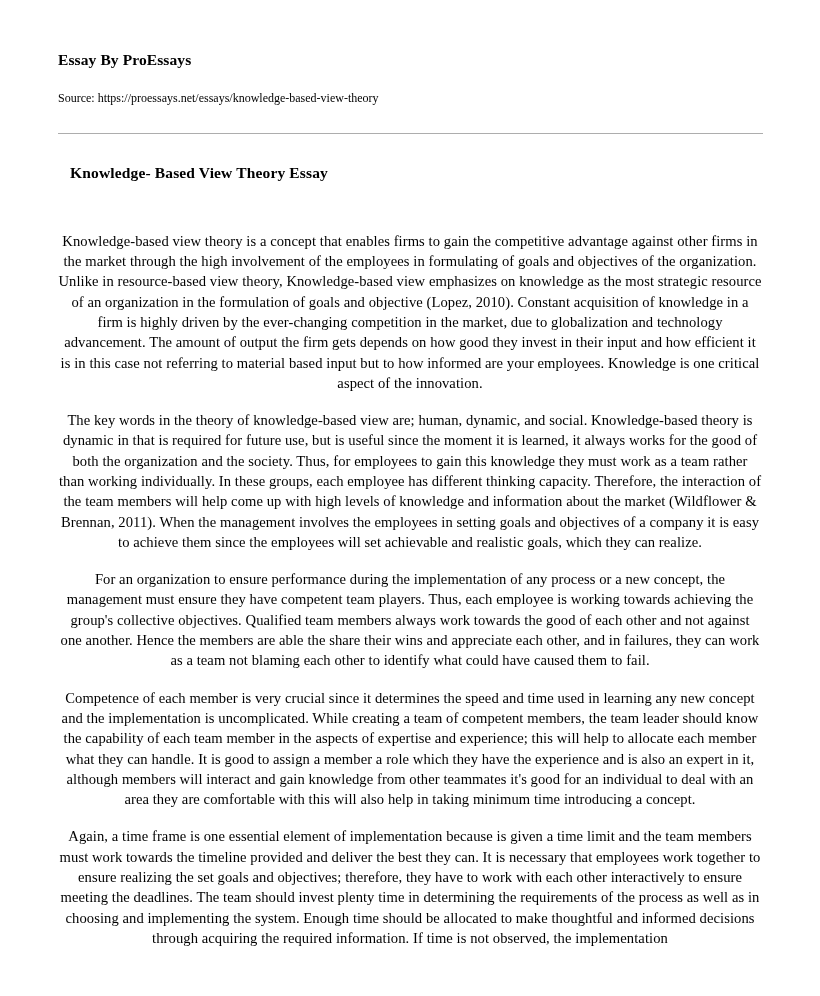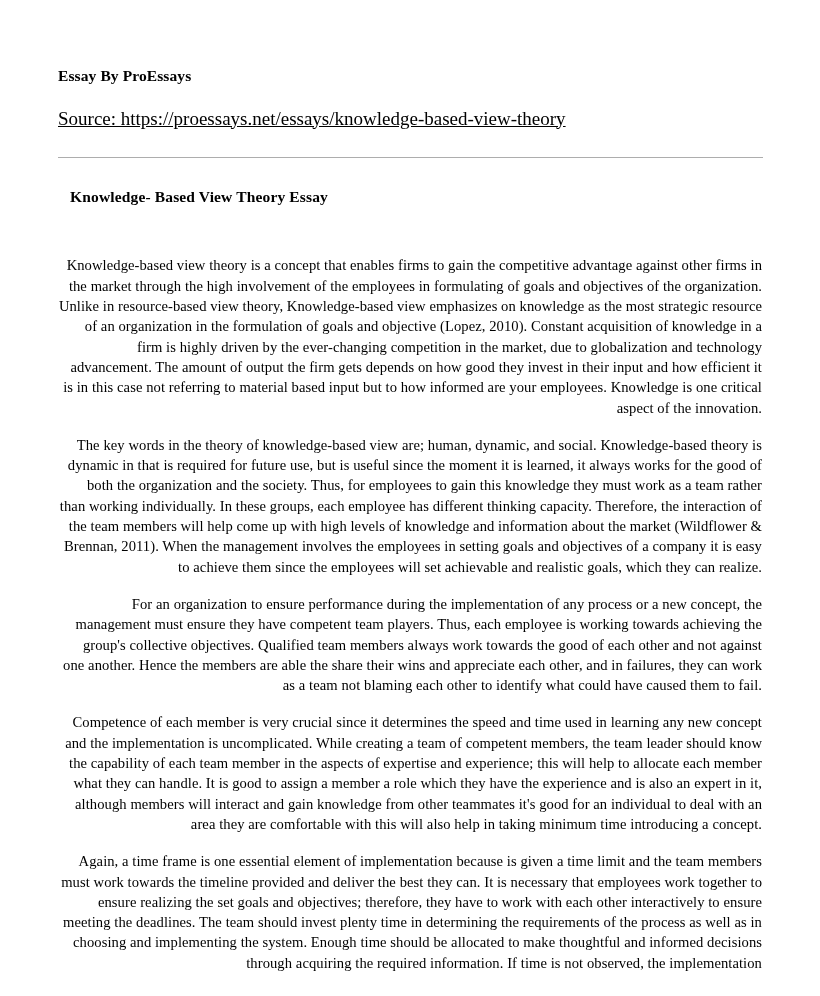--- a/index.html
+++ b/index.html
@@ -19,33 +19,32 @@
   .page {
     position: relative;
     width: 820px;
     height: 996px;
     box-sizing: border-box;
     padding: 0 58px;
     background: #ffffff;
   }
   .brand {
     margin: 0;
-    padding-top: 67px;
+    padding-top: 51px;
     font-size: 15.5px;
     font-weight: bold;
     letter-spacing: 0.1px;
     line-height: 1.2;
   }
   .source-line {
     margin: 0;
     padding-top: 21px;
-    font-size: 19px;
+    font-size: 12px;
     line-height: 1.25;
     word-break: break-all;
-    text-decoration: underline;
   }
   .divider {
     margin: 0;
     margin-top: 27px;
     border: 0;
     border-top: 1px solid #adadad;
     width: 705px;
     height: 0;
   }
   .doc-title {
@@ -56,21 +55,21 @@
     letter-spacing: 0.15px;
     line-height: 1.3;
   }
   .body-copy {
     padding-top: 36px;
   }
   .body-copy p {
     margin: 0 0 17px 0;
     font-size: 14.6px;
     line-height: 20.3px;
-    text-align: right;
+    text-align: center;
     letter-spacing: 0.005em;
   }
   .body-copy p:last-child {
     margin-bottom: 0;
   }
 </style>
 </head>
 <body>
 
 <div class="page">

